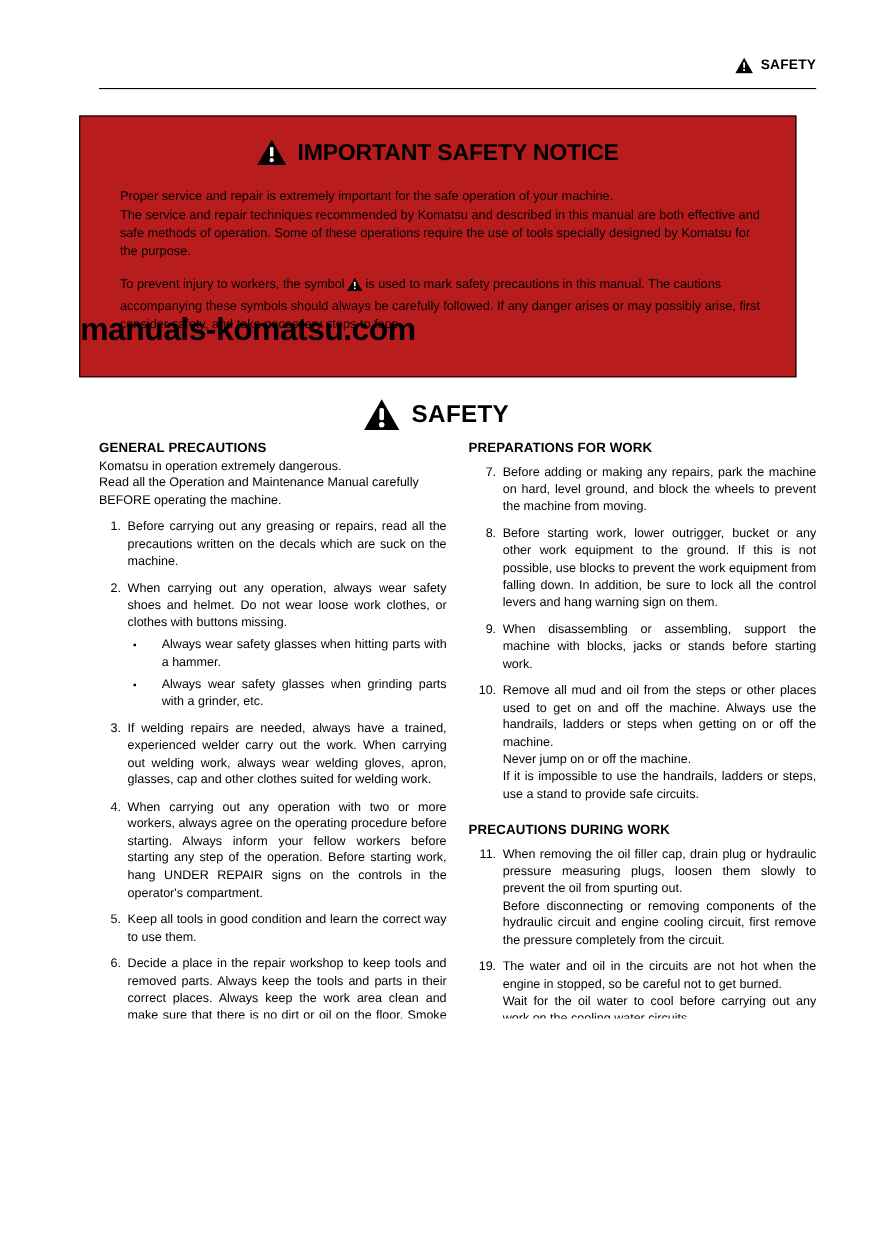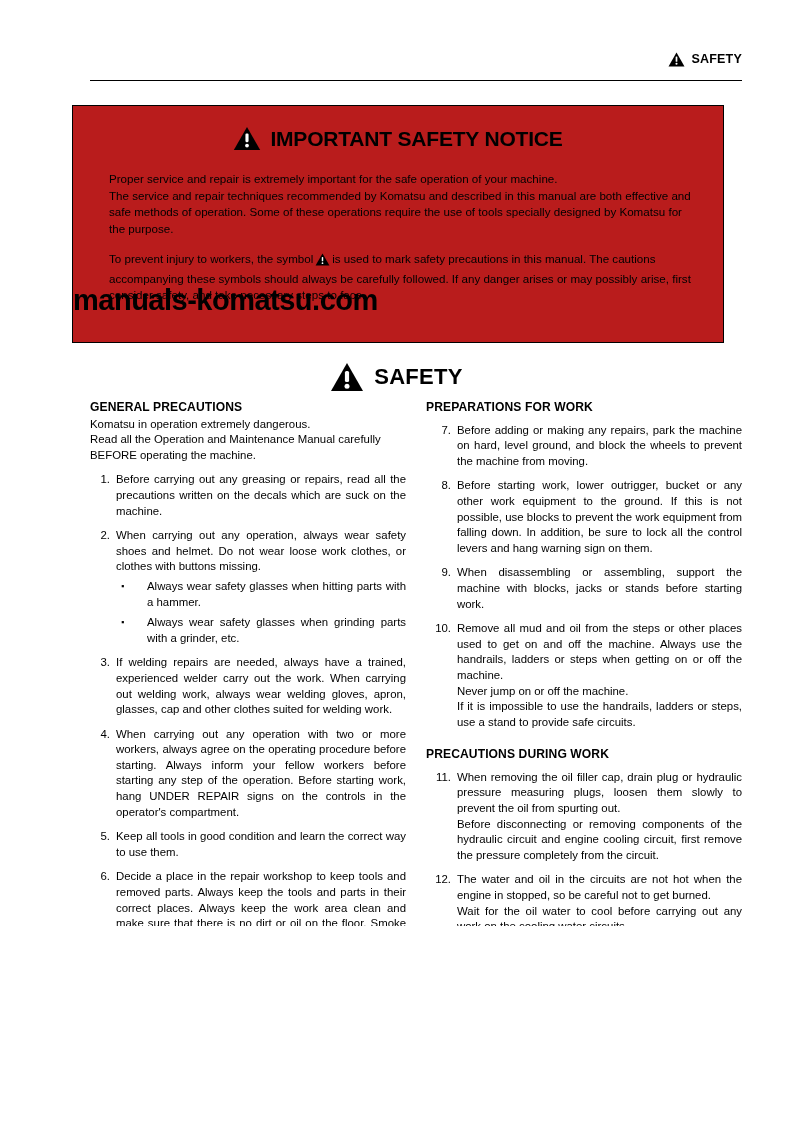--- a/index.html
+++ b/index.html
@@ -383,21 +383,21 @@
 
       <ol class="numlist wide" style="margin-top:7px;">
 
         <li>
           <span class="num">11.</span>
           <div class="para just">When removing the oil filler cap, drain plug or hydraulic pressure measuring plugs, loosen them slowly to prevent the oil from spurting out.</div>
           <div class="para just">Before disconnecting or removing components of the hydraulic circuit and engine cooling circuit, first remove the pressure completely from the circuit.</div>
         </li>
 
         <li style="margin-bottom:13px;">
-          <span class="num">12.</span>
+          <span class="num">19.</span>
           <div class="para just">The water and oil in the circuits are not hot when the engine in stopped, so be careful not to get burned.</div>
           <div class="para just">Wait for the oil water to cool before carrying out any work on the cooling water circuits.</div>
         </li>
 
         <li>
           <span class="num">13.</span>
           <div class="para just">Before starting work, turn the battery disconnect switch to OFF position, and remove the key.</div>
         </li>
 
       </ol>

